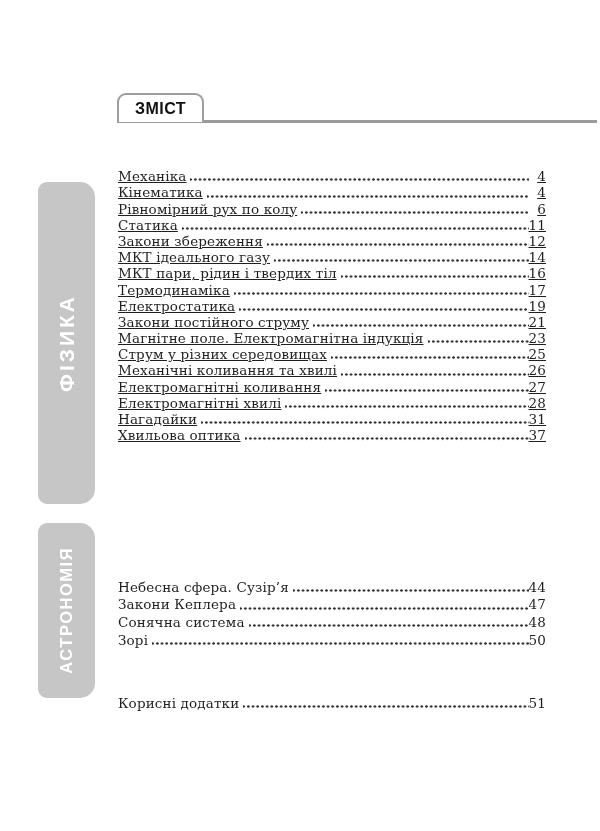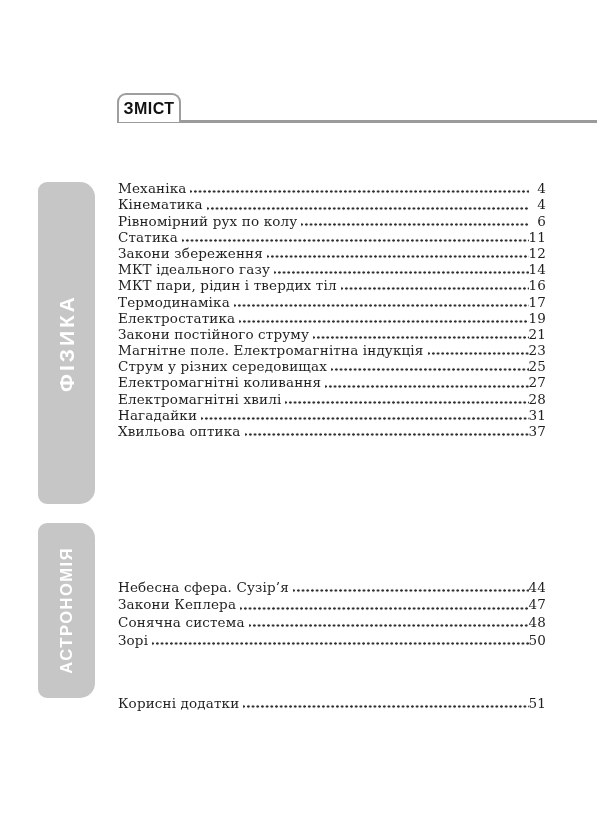--- a/index.html
+++ b/index.html
@@ -9,21 +9,21 @@
     position: relative;
     font-family: "DejaVu Serif", serif;
     color: #1f1f1f;
     overflow: hidden;
   }
 
   
   .header-tab {
     position: absolute;
     left: 117px; top: 93px;
-    width: 64px; height: 29px;
+    width: 87px; height: 29px;
     box-sizing: border-box;
     background: #ffffff;
     border: 2px solid #9e9e9e;
     border-bottom: none;
     border-radius: 9px 9px 2px 2px;
     display: flex; align-items: center; justify-content: center;
     z-index: 2;
   }
   .header-tab .tab-text {
     font-family: "Liberation Sans", sans-serif;
@@ -63,21 +63,21 @@
   }
   .side-tab-physics .side-label   { font-size: 21px; letter-spacing: 3px; }
   .side-tab-astronomy .side-label { font-size: 16.5px; letter-spacing: 1.5px; }
 
   
   .toc {
     position: absolute;
     left: 118px; width: 428px;
     font-size: 13.5px;
   }
-  #toc-physics   { top: 180px; --rh: 16.2px; }
+  #toc-physics   { top: 168px; text-decoration: underline; --rh: 16.2px; }
   #toc-astronomy { top: 577px; --rh: 17.7px; }
   #toc-extras    { top: 694px; --rh: 17px;   }
 
   .toc-row {
     display: flex;
     align-items: flex-end;
     height: var(--rh);
   }
   .toc-title, .toc-page {
     line-height: 15px;
@@ -181,20 +181,25 @@
       <span class="toc-dots"></span>
       <span class="toc-page">23</span>
     </div>
 
     <div class="toc-row">
       <span class="toc-title">Струм у різних середовищах</span>
       <span class="toc-dots"></span>
       <span class="toc-page">25</span>
     </div>
 
+    <div class="toc-row">
+      <span class="toc-title">Механічні коливання та хвилі</span>
+      <span class="toc-dots"></span>
+      <span class="toc-page">26</span>
+    </div>
 
     <div class="toc-row">
       <span class="toc-title">Електромагнітні коливання</span>
       <span class="toc-dots"></span>
       <span class="toc-page">27</span>
     </div>
 
     <div class="toc-row">
       <span class="toc-title">Електромагнітні хвилі</span>
       <span class="toc-dots"></span>

